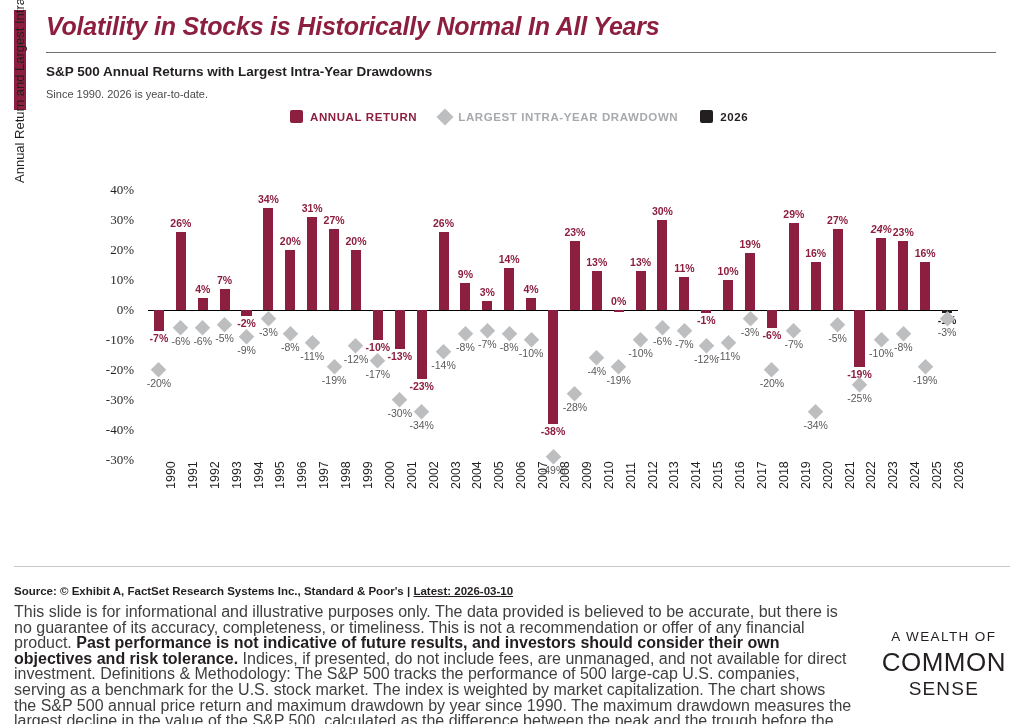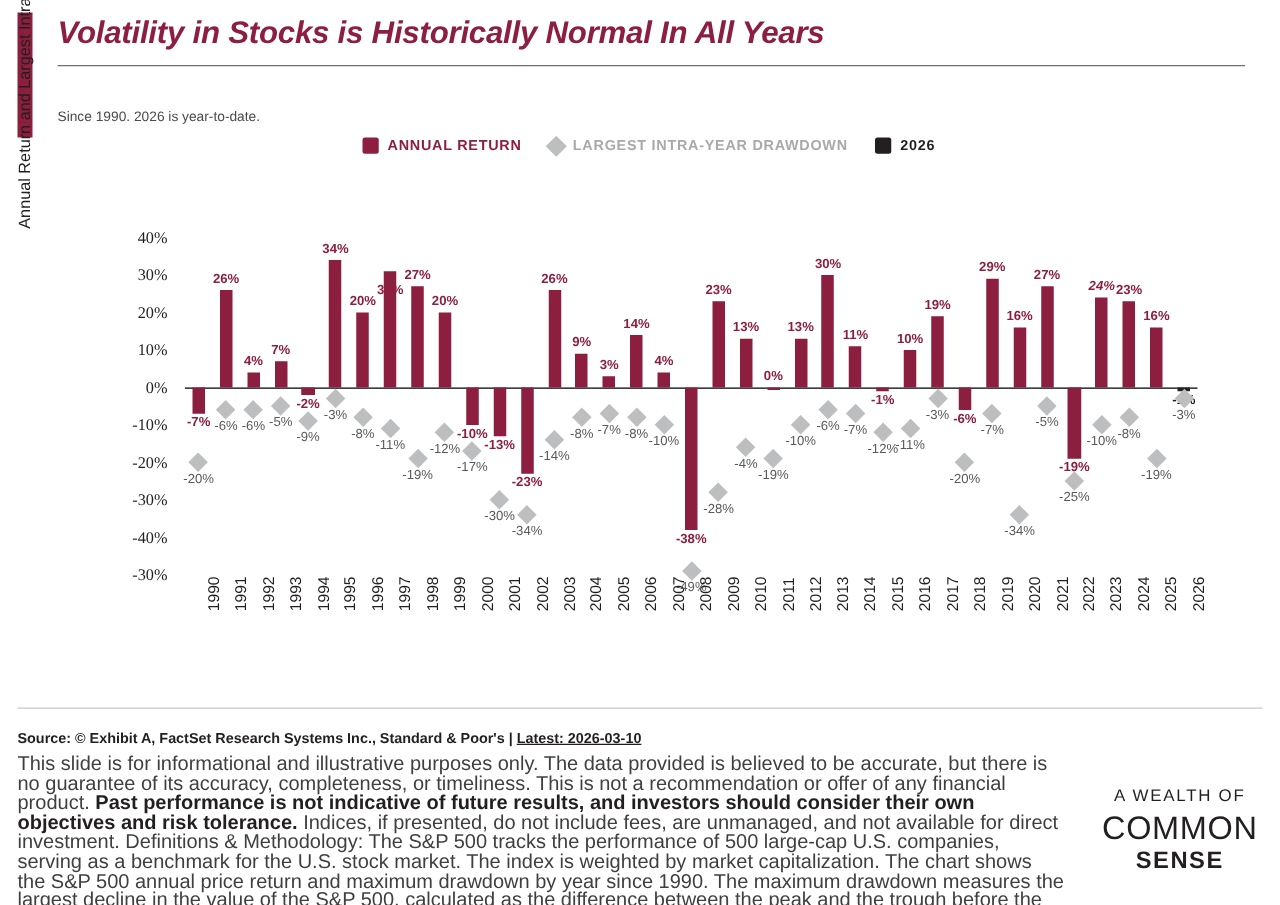--- a/index.html
+++ b/index.html
@@ -227,21 +227,21 @@
     font-size: 13.5px;
     letter-spacing: 1.4px;
   }
   .brand-2 {
     font-size: 26px;
     letter-spacing: 0.5px;
     margin-top: 5px;
   }
   .brand-3 {
     font-size: 19px;
-    font-weight: bold;
+    font-weight: normal;
     letter-spacing: 1.2px;
     margin-top: 4px;
   }
   .side-bar-left {
     position: absolute;
     left: 0;
     top: 0;
     width: 4px;
     height: 724px;
     background: #ffffff;
@@ -250,20 +250,21 @@
 </head>
 <body>
 
 <div class="page">
 
   <div class="side-bar-left"></div>
   <div class="accent-bar"></div>
 
   <div class="title">Volatility in Stocks is Historically Normal In All Years</div>
   <div class="title-rule"></div>
+  <div class="subtitle">S&amp;P 500 Annual Returns with Largest Intra-Year Drawdowns</div>
   <div class="subsubtitle">Since 1990. 2026 is year-to-date.</div>
 
   <div class="legend">
     <div class="legend-item">
       <span class="legend-swatch" style="background:#8c1f3f"></span>
       <span class="legend-label-return">ANNUAL RETURN</span>
     </div>
     <div class="legend-item">
       <span class="legend-diamond" style="background:#bcbec0"></span>
       <span class="legend-label-draw">LARGEST INTRA-YEAR DRAWDOWN</span>
@@ -321,21 +322,21 @@
         <div class="val-label" style="left: 120.405px; top: 18px;">34%</div>
         <div class="diamond" style="left: 114.905px; top: 138.5px;"></div>
         <div class="dd-label" style="left: 120.405px; top: 151px;">-3%</div>
         <div class="xlabel" style="left: 125.405px; top: 314px;">1995</div>
         <div class="bar" style="left: 137.262px; top: 75px; width: 10.0703px; height: 60px;"></div>
         <div class="val-label" style="left: 142.297px; top: 60px;">20%</div>
         <div class="diamond" style="left: 136.797px; top: 153.5px;"></div>
         <div class="dd-label" style="left: 142.297px; top: 166px;">-8%</div>
         <div class="xlabel" style="left: 147.297px; top: 314px;">1996</div>
         <div class="bar" style="left: 159.154px; top: 42px; width: 10.0703px; height: 93px;"></div>
-        <div class="val-label" style="left: 164.189px; top: 27px; margin-top: 24px;">31%</div>
+        <div class="val-label" style="left: 164.189px; top: 27px;">31%</div>
         <div class="diamond" style="left: 158.689px; top: 162.5px;"></div>
         <div class="dd-label" style="left: 164.189px; top: 175px;">-11%</div>
         <div class="xlabel" style="left: 169.189px; top: 314px;">1997</div>
         <div class="bar" style="left: 181.046px; top: 54px; width: 10.0703px; height: 81px;"></div>
         <div class="val-label" style="left: 186.081px; top: 39px;">27%</div>
         <div class="diamond" style="left: 180.581px; top: 186.5px;"></div>
         <div class="dd-label" style="left: 186.081px; top: 199px;">-19%</div>
         <div class="xlabel" style="left: 191.081px; top: 314px;">1998</div>
         <div class="bar" style="left: 202.938px; top: 75px; width: 10.0703px; height: 60px;"></div>
         <div class="val-label" style="left: 207.973px; top: 60px;">20%</div>

